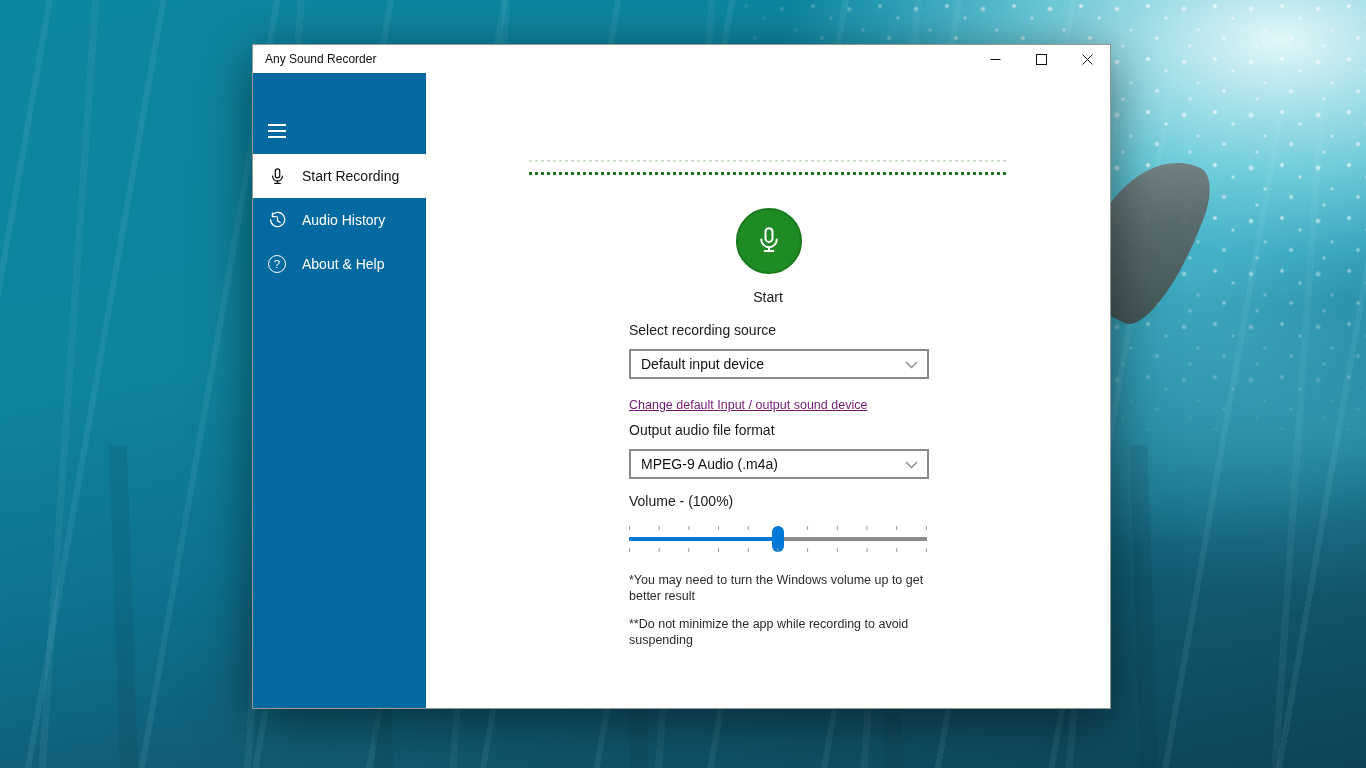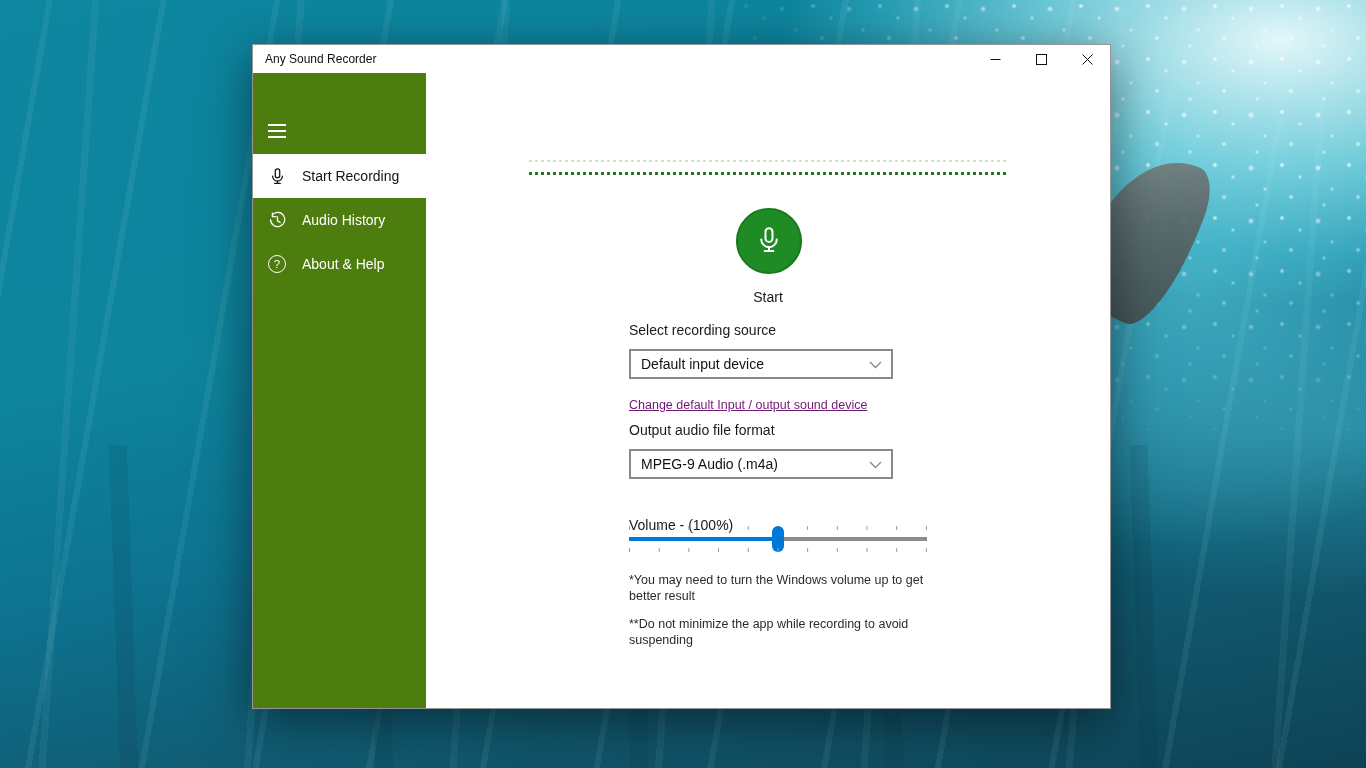--- a/index.html
+++ b/index.html
@@ -57,21 +57,21 @@
   }
   .titlebar{ flex:0 0 28px; display:flex; align-items:center; background:#fff;justify-content:space-between; }
   .title{ padding-left:12px; font-size:12px; color:#111; white-space:nowrap; }
   .caption{ margin-left:auto; display:flex; height:100%; }
   .caption-btn{ width:46px; height:100%; border:none; background:transparent; display:flex; align-items:center; justify-content:center; cursor:pointer; }
   .caption-btn svg{ display:block; }
 
   .winbody{ flex:1; display:flex; min-height:0; }
 
   
-  .sidebar{ flex:0 0 173px; background:#4d7c0f; display:flex; flex-direction:column; }
+  .sidebar{ flex:0 0 173px; background:#0369a1; display:flex; flex-direction:column; }
   .hamburger{ margin-top:40px; height:36px; border:none; background:transparent; cursor:pointer;
     display:flex; flex-direction:column; justify-content:center; align-items:flex-start; gap:4px; padding-left:15px; }
   .hamburger .bar{ width:18px; height:2px; background:#fff; }
   .nav{ margin-top:5px; display:flex; flex-direction:column; }
   .nav-item{ height:44px; display:flex; align-items:center; gap:15px; padding-left:14px;
     color:#fff; font-size:14px; cursor:pointer; }
   .nav-item.selected{ background:#fff; color:#131313; }
   .nav-icon{ width:20px; height:20px; display:flex; align-items:center; justify-content:center; flex:0 0 20px; }
   .help-circle{ width:18px; height:18px; border:1.5px solid currentColor; border-radius:50%;
     display:flex; align-items:center; justify-content:center; font-size:11.5px; }
@@ -84,22 +84,22 @@
   .dotted.faint-line{ top:87px; height:2px; opacity:.22; }
 
   .record-btn{ position:absolute; left:310px; top:135px; width:66px; height:66px; border-radius:50%;
     background:#1f8b24; border:2px solid #187a1d; display:flex; align-items:center; justify-content:center; cursor:pointer; }
   .ready{ position:absolute; top:216px; left:0; width:100%; text-align:center; font-size:14px; color:#1a1a1a; }
 
   .form-col{ position:absolute; left:203px; top:0; width:300px; height:100%; }
   .f-label{ position:absolute; font-size:14px; color:#1a1a1a; white-space:nowrap; }
   .lbl-source{ top:249px; }
   .lbl-format{ top:349px; }
-  .lbl-volume{ top:444px; }
-  .combo{ position:absolute; left:0; width:264px; height:30px; background:#fff; border:2px solid #898989;
+  .lbl-volume{ top:420px; }
+  .combo{ position:absolute; left:0; width:300px; height:30px; background:#fff; border:2px solid #898989;
     display:flex; align-items:center; justify-content:space-between; padding:0 9px 0 10px;
     font-size:14px; color:#121212; cursor:pointer; }
   .combo-source{ top:276px; }
   .combo-format{ top:376px; }
   .dev-link{ position:absolute; top:325px; font-size:12.5px; color:#701a75; text-decoration:underline; cursor:pointer; white-space:nowrap; }
 
   .slider{ position:absolute; top:452px; left:0; width:298px; height:28px; cursor:pointer; }
   .ticks{ position:absolute; left:0; width:298px; height:4px;
     background-image:linear-gradient(to right,#9a9a9a 1px, transparent 1px); background-size:29.7px 4px; }
   .ticks.top{ top:1px; } .ticks.bottom{ bottom:1px; }

